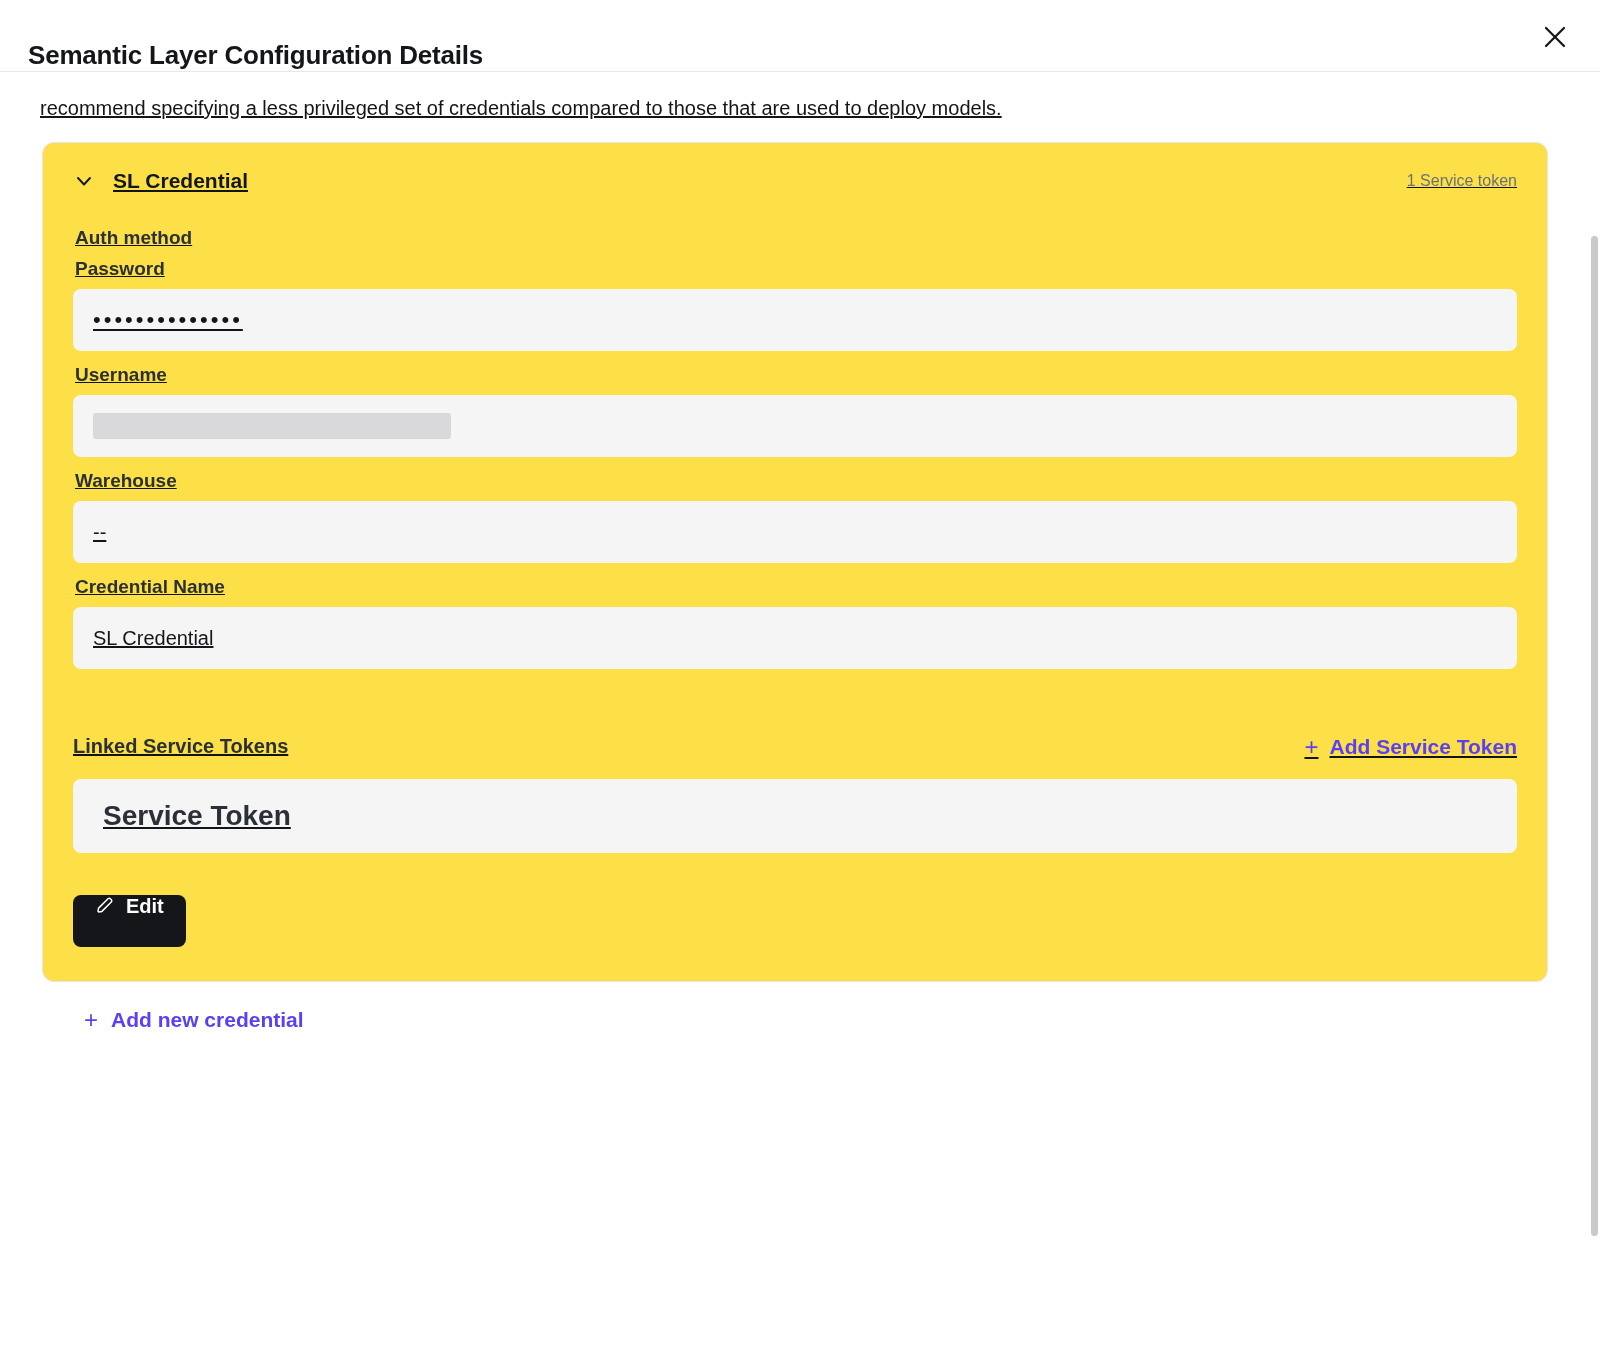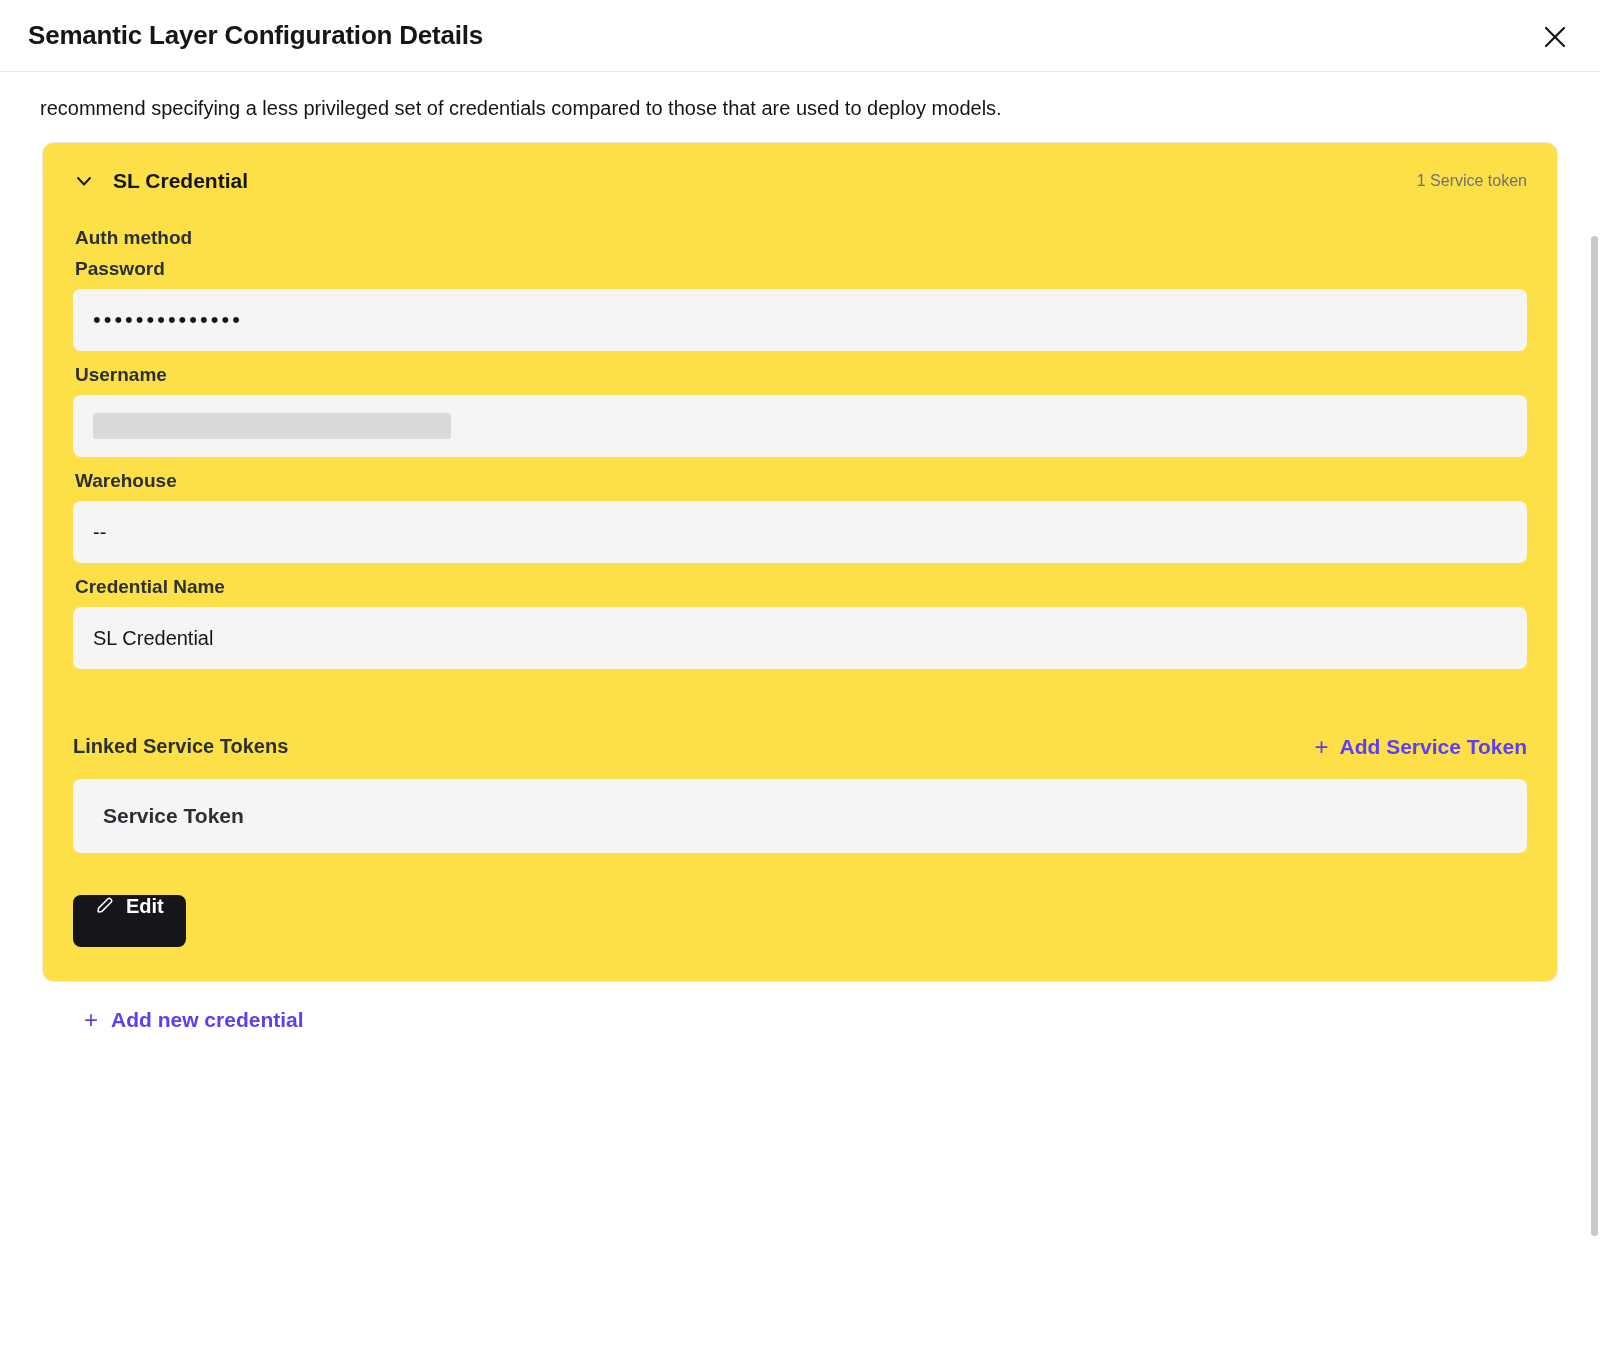--- a/index.html
+++ b/index.html
@@ -17,21 +17,21 @@
     background: #ffffff;
     overflow: hidden;
   }
 
   
   .modal-header {
     position: relative;
     height: 72px;
     border-bottom: 1px solid #e8e8ea;
     display: flex;
-    align-items: center;
+    align-items: flex-end;
     padding: 0 28px;
   }
   .modal-title {
     font-size: 26px;
     font-weight: 700;
     letter-spacing: -0.2px;
     color: #14161a;
   }
   .close-btn {
     position: absolute;
@@ -42,21 +42,22 @@
     display: flex;
     align-items: center;
     justify-content: center;
     cursor: pointer;
     border-radius: 6px;
   }
   .close-btn svg { display: block; }
 
   
   .modal-body {
-    padding: 0 28px 0 28px;
+    padding: 0 38px 0 28px;
+    text-decoration: underline;
   }
   .intro-text {
     font-size: 20px;
     line-height: 28px;
     color: #14161a;
     margin: 22px 0 20px 12px;
   }
 
   .cred-card {
     border: 1px solid #e6e6e9;
@@ -154,21 +155,21 @@
     line-height: 1;
   }
 
   .token-row {
     background: #f5f5f6;
     border-radius: 8px;
     height: 74px;
     display: flex;
     align-items: center;
     padding: 0 30px;
-    font-size: 21px;
+    font-size: 28px;
     font-weight: 700;
     color: #2b2f36;
   }
 
   .edit-btn {
     margin-top: 42px;
     display: inline-flex;
     gap: 11px;
     background: #14161a;
     color: #ffffff;

